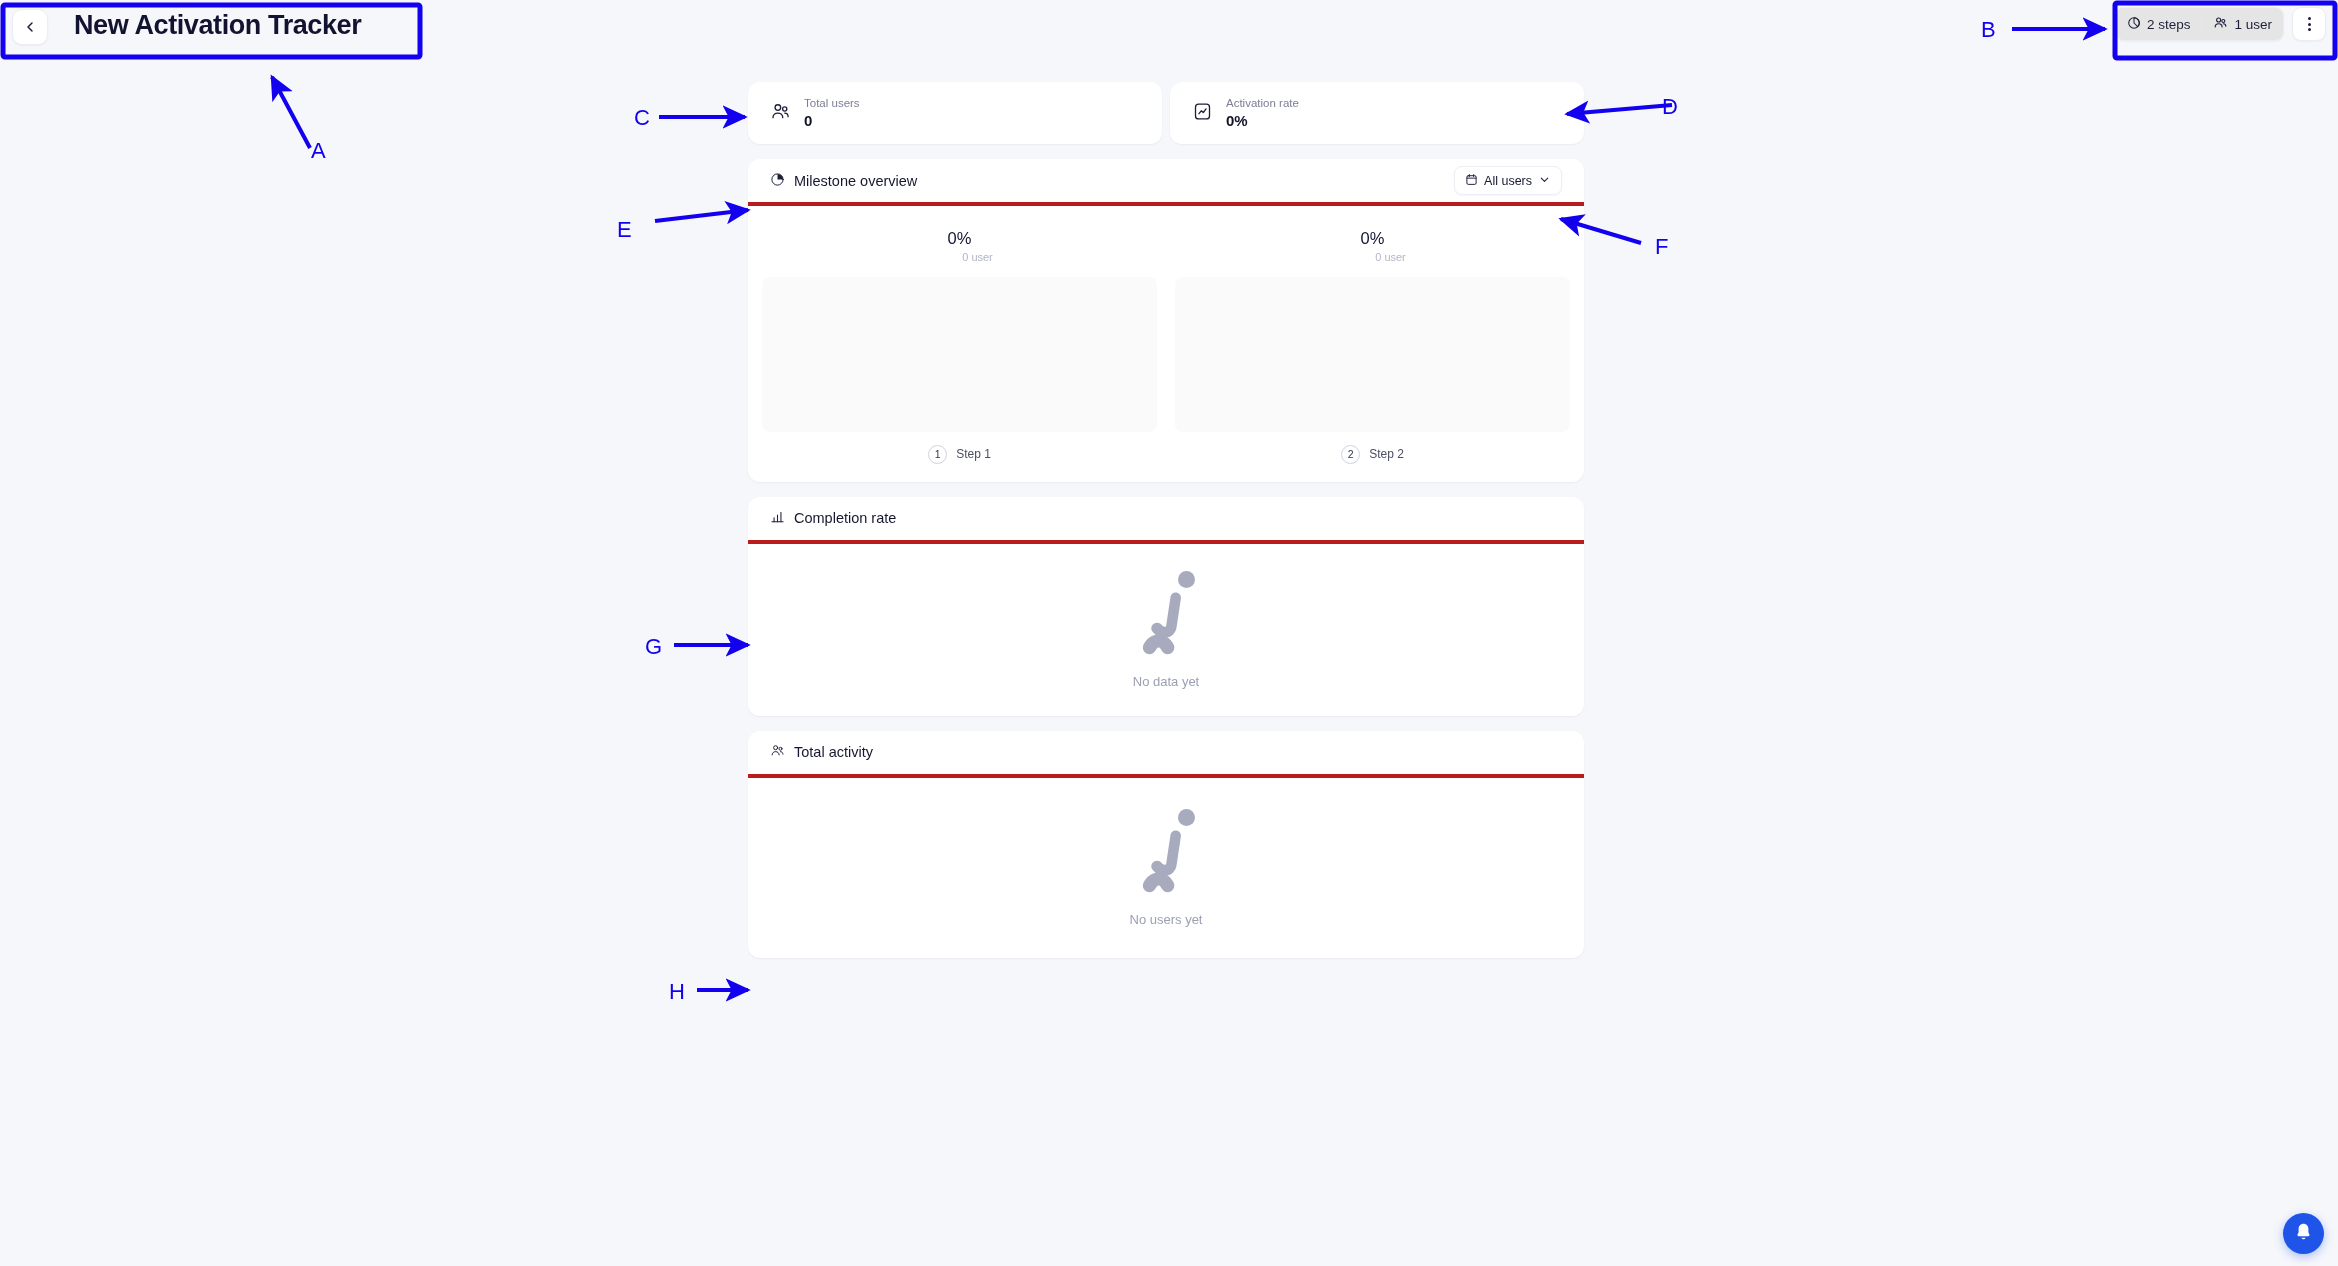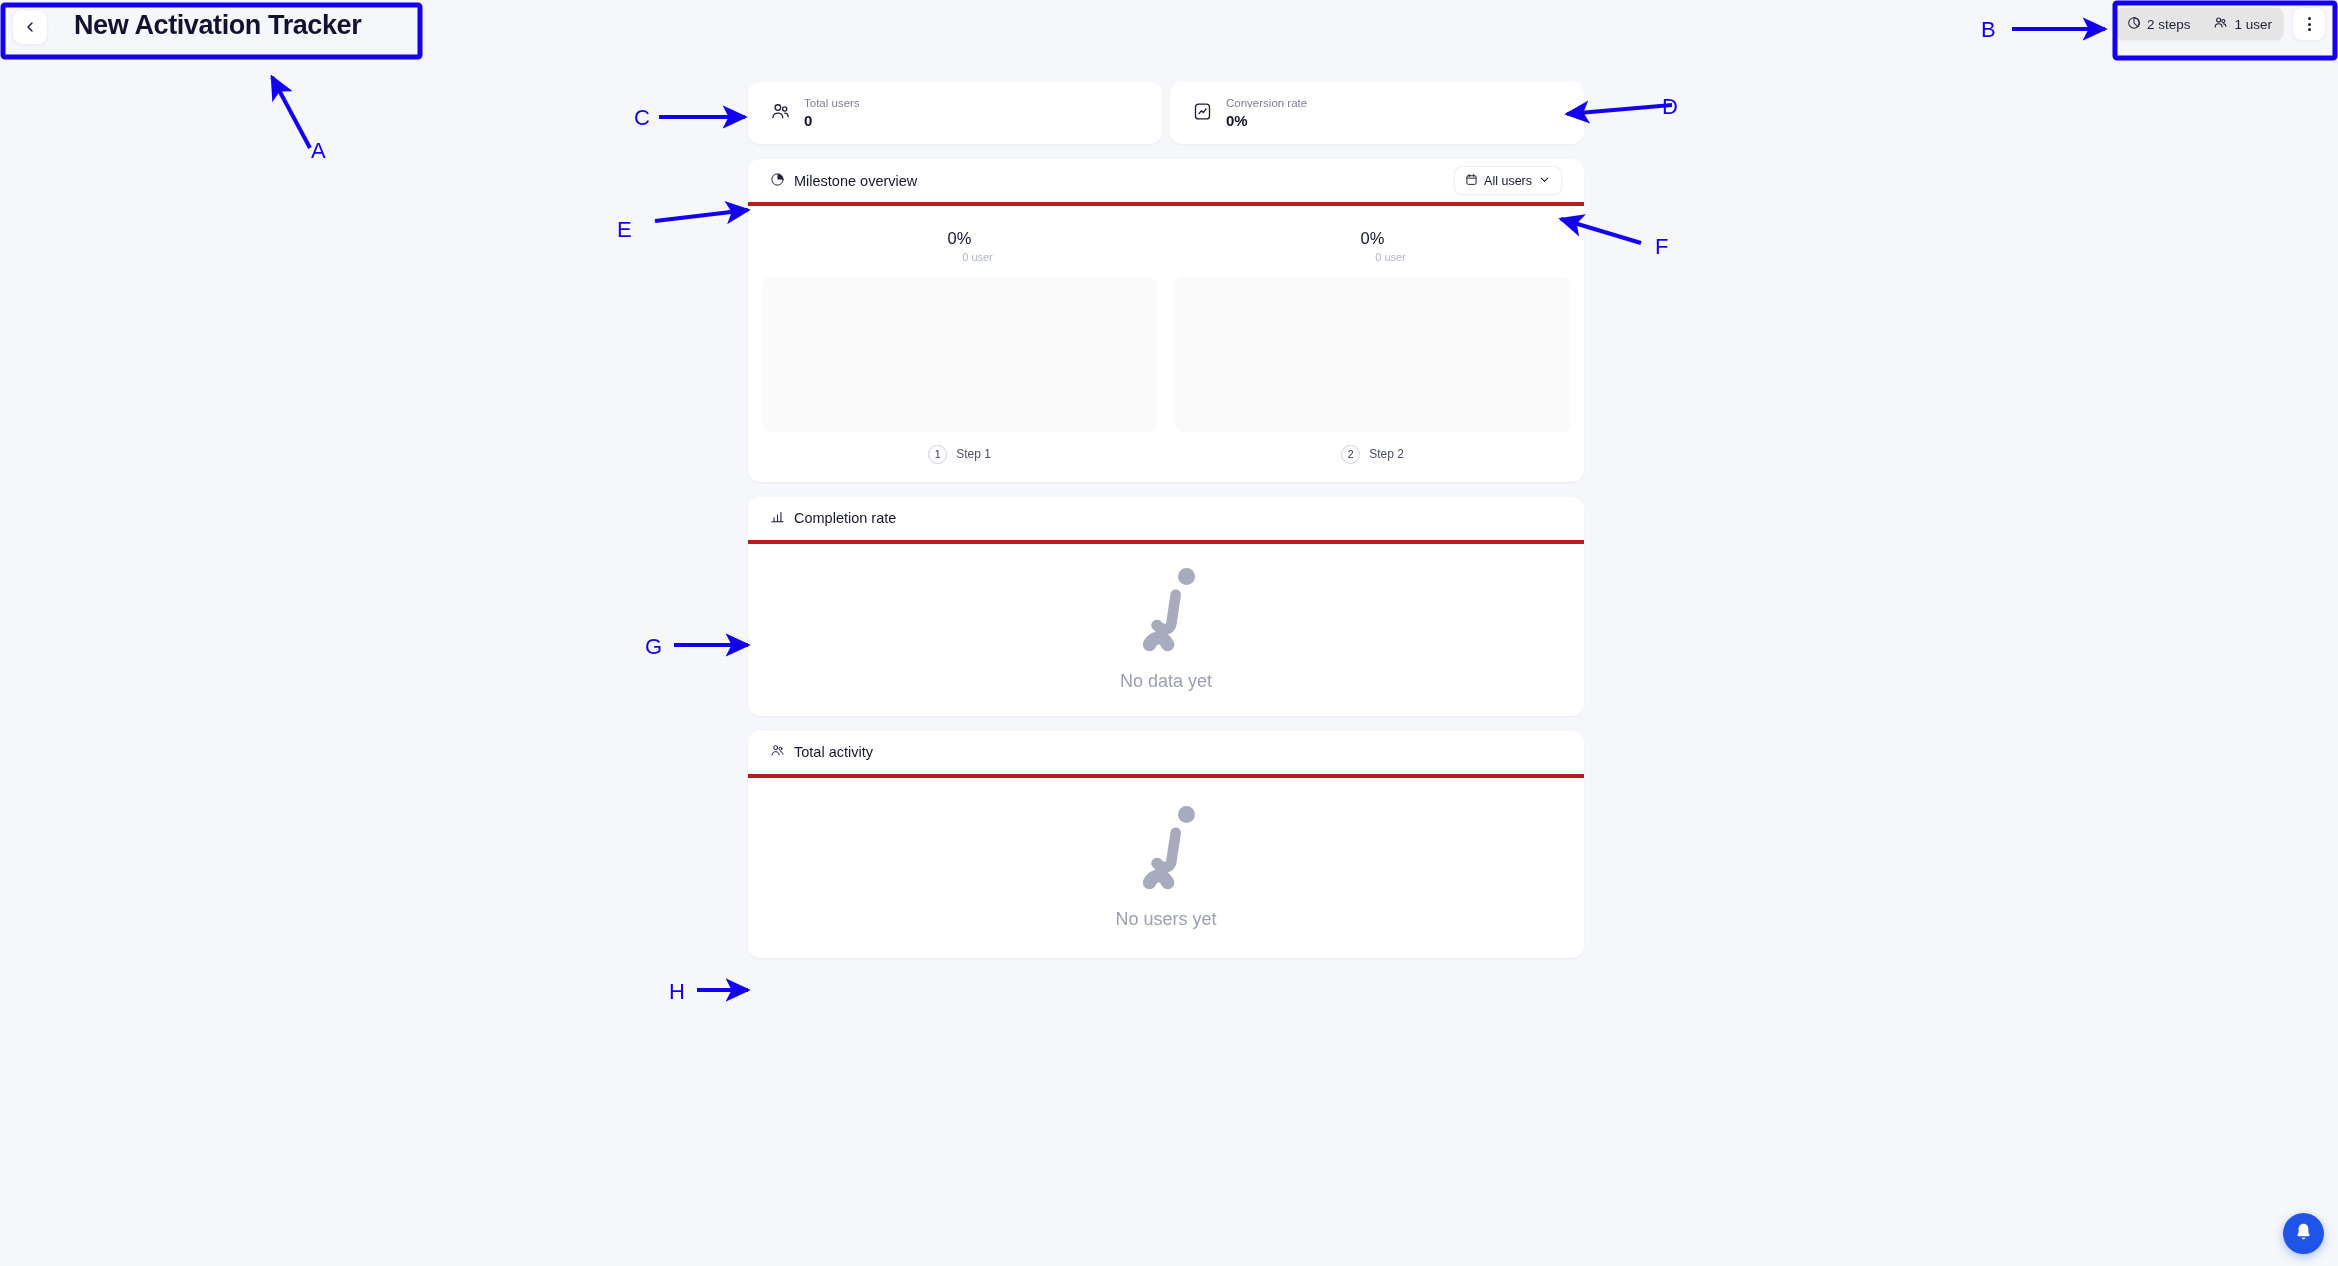--- a/index.html
+++ b/index.html
@@ -108,21 +108,21 @@
   .ms-num {
     width: 19px; height: 19px; border-radius: 50%;
     border: 1px solid #cfd2e0; color: #31344d;
     font-size: 10.5px; display: flex; align-items: center; justify-content: center;
   }
   .ms-step-label { font-size: 12px; color: #4a4d63; }
 
   
   .empty-body { display: flex; align-items: center; justify-content: center; }
   .empty-inner { display: flex; flex-direction: column; align-items: center; }
-  .empty-text { font-size: 18px; color: #9b9fb2; margin-top: 12px; }
+  .empty-text { font-size: 13px; color: #9b9fb2; margin-top: 12px; }
 
   
   #chat-btn {
     position: absolute; right: 14px; bottom: 12px;
     width: 41px; height: 41px; border-radius: 50%;
     background: #1e55e8; display: flex; align-items: center; justify-content: center;
     cursor: pointer; box-shadow: 0 3px 10px rgba(30,85,232,.35);
   }
 
   
@@ -203,21 +203,21 @@
     </div>
 
     <div class="card stat-card">
       <span>
         <svg width="21" height="21" viewBox="0 0 24 24" fill="none" stroke="#1d1f3a" stroke-width="1.5" stroke-linecap="round" stroke-linejoin="round">
           <rect x="4" y="3.5" width="16" height="17" rx="3.5"></rect>
           <polyline points="8 14.5 10.6 11.2 12.9 13.2 16 9"></polyline>
         </svg>
       </span>
       <div class="stat-text">
-        <div class="stat-label">Conversion rate</div>
+        <div class="stat-label">Activation rate</div>
         <div class="stat-value">0%</div>
       </div>
     </div>
   </div>
 
   <div class="card section">
     <div class="section-head">
       <div class="section-title">
         <span>
           <svg width="15" height="15" viewBox="0 0 24 24" fill="none" stroke="#1d1f3a" stroke-width="1.6" stroke-linecap="round" stroke-linejoin="round">

